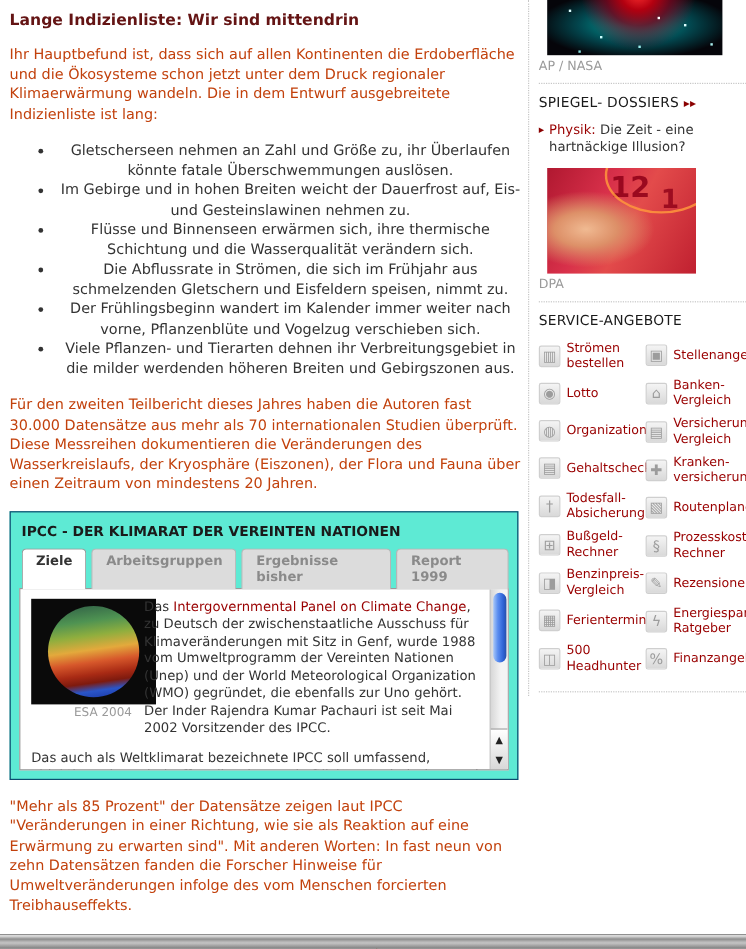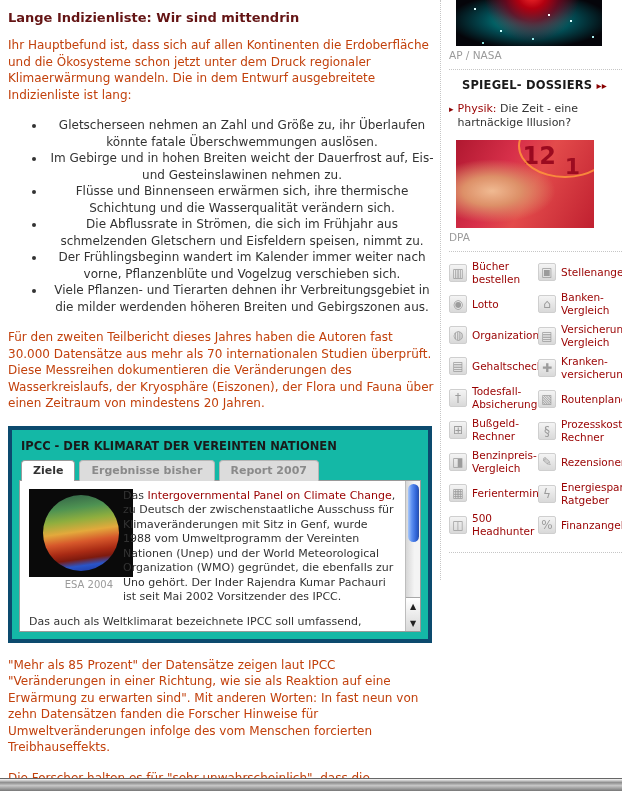--- a/index.html
+++ b/index.html
@@ -8,21 +8,21 @@
   .page { display:flex; width:622px; }
 
   
   .main { width:440px; padding:8px 8px 0 8px; }
   .headline { font-size:13px; font-weight:bold; color:#641414; margin:2px 0 12px 0; }
   .para { font-size:12px; line-height:16.5px; color:#c2410c; margin-bottom:14px; width:428px; }
   ul.indications { margin:0 0 14px 38px; width:392px;text-align:center; }
   ul.indications li { font-size:12px; line-height:16.5px; color:#333; }
 
   
-  .ipcc-box { width:424px; background:#14b8a6; border:4px solid #0c4a6e; padding:7px 7px 0 7px; margin-bottom:14px; }
+  .ipcc-box { width:424px; background:#5eead4; border:1px solid #0c4a6e; padding:7px 7px 0 7px; margin-bottom:14px; }
   .ipcc-title { font-size:11.5px; font-weight:bold; color:#1a1a1a; margin:2px 0 7px 2px; }
   .tabs { display:flex; gap:4px; position:relative; z-index:2; margin-bottom:-1px; padding-left:2px; }
   .tab { font-size:11px; font-weight:bold; color:#8a8a8a; background:#dcdcdc;
     border:1px solid #b5b5b5; border-bottom:none; border-radius:4px 4px 0 0; padding:3px 11px 4px 11px; cursor:pointer; }
   .tab.active { background:#fff; color:#333; border-color:#9a9a9a; }
   .tab-panel { position:relative; background:#fff; border:1px solid #9a9a9a; height:152px; overflow:hidden; padding:8px 22px 6px 9px; margin-bottom:7px; }
   .panel-top { display:flex; gap:10px; }
   .earth-wrap { width:84px; flex:none; }
   .earth-img { width:104px; height:88px; background:#0a0a0a; display:flex; align-items:center; justify-content:center; }
   .earth-globe { width:76px; height:76px; border-radius:50%;
@@ -46,26 +46,26 @@
   .sidebar::before { content:""; position:absolute; left:0; top:0; height:580px; border-left:1px dotted #c6c6c6; }
   .sep { border-top:1px dotted #c6c6c6; margin:8px 0; }
   .nebula-img { width:146px; height:46px; margin-left:7px; position:relative; overflow:hidden;
     background:
       radial-gradient(circle at 52% -14%, #ff3030 0%, #b30010 16%, rgba(120,0,25,.8) 30%, rgba(0,0,0,0) 52%),
       radial-gradient(ellipse at 50% 45%, rgba(0,195,185,.9) 0%, rgba(0,125,135,.55) 45%, rgba(0,0,0,0) 78%),
       #05050a; }
   .nebula-img::after { content:""; position:absolute; left:18px; top:8px; width:2px; height:2px; background:#dff;
     box-shadow:26px 22px 0 #cff, 58px 30px 0 #9ee, 96px 12px 0 #dff, 118px 28px 0 #aee, 74px 6px 0 #fff, 8px 34px 0 #8dd, 132px 38px 0 #cff; }
   .sb-caption { width:153px; font-size:10.5px; color:#9a9a9a; text-align:left; margin:3px 0 2px 0; }
-  .sb-header { font-size:11.5px; font-weight:bold; color:#1a1a1a; margin:8px 0 10px 13px; letter-spacing:.2px; }
+  .sb-header { font-size:11.5px; font-weight:normal; color:#1a1a1a; margin:8px 0 10px 0; letter-spacing:.2px; }
   .sb-header .arrows { color:#8a0000; font-size:10px; }
   .dossier-link { display:flex; gap:4px; width:160px; font-size:11px; line-height:14px; color:#333; cursor:pointer; margin-bottom:10px; }
   .dossier-link .tri { color:#8a0000; font-size:9px; line-height:14px; }
   .dossier-link .cat { color:#990000; }
-  .dpa-img { width:138px; height:88px; margin-left:7px; position:relative; overflow:hidden;
+  .dpa-img { width:124px; height:88px; margin-left:7px; position:relative; overflow:hidden;
     background:
       radial-gradient(ellipse at 26% 58%, #f0ba92 0%, #dd9068 20%, rgba(0,0,0,0) 44%),
       linear-gradient(118deg,#b01830 0%,#d8304a 35%,#e34b4b 55%,#c02030 100%); }
   .dpa-img .n12 { position:absolute; right:38px; top:2px; font-size:24px; font-weight:bold; color:#8f0018; opacity:.85; }
   .dpa-img .n1 { position:absolute; right:14px; top:14px; font-size:22px; font-weight:bold; color:#8f0018; opacity:.8; }
   .dpa-img::after { content:""; position:absolute; right:-18px; top:-26px; width:90px; height:60px;
     border:2px solid rgba(255,150,60,.85); border-radius:50%; }
 
   .svc-grid { display:flex; margin-top:4px; }
   .svc-col { width:89px; flex:none; }
@@ -98,22 +98,23 @@
       <li>Der Frühlingsbeginn wandert im Kalender immer weiter nach vorne, Pflanzenblüte und Vogelzug verschieben sich.</li>
       <li>Viele Pflanzen- und Tierarten dehnen ihr Verbreitungsgebiet in die milder werdenden höheren Breiten und Gebirgszonen aus.</li>
     </ul>
 
     <p class="para">Für den zweiten Teilbericht dieses Jahres haben die Autoren fast 30.000 Datensätze aus mehr als 70 internationalen Studien überprüft. Diese Messreihen dokumentieren die Veränderungen des Wasserkreislaufs, der Kryosphäre (Eiszonen), der Flora und Fauna über einen Zeitraum von mindestens 20 Jahren.</p>
 
     <div class="ipcc-box">
       <div class="ipcc-title">IPCC - DER KLIMARAT DER VEREINTEN NATIONEN</div>
       <div class="tabs">
         <div class="tab active">Ziele</div>
+        <div class="tab">Arbeitsgruppen</div>
         <div class="tab">Ergebnisse bisher</div>
-        <div class="tab">Report 2007</div>
+        <div class="tab">Report 1999</div>
       </div>
       <div class="tab-panel">
         <div class="panel-top">
           <div class="earth-wrap">
             <div class="earth-img">
                 <div class="earth-globe"></div>
               </div>
             <div class="img-credit">ESA 2004</div>
           </div>
           <div class="ipcc-text">
@@ -149,25 +150,26 @@
       <span><span class="cat">Physik:</span> <span>Die Zeit - eine hartnäckige Illusion?</span></span>
     </div>
 
     <div class="dpa-img">
         <span class="n12">12</span>
         <span class="n1">1</span>
       </div>
     <div class="sb-caption">DPA</div>
     <div class="sep"></div>
 
+    <div class="sb-header">SERVICE-ANGEBOTE</div>
     <div class="svc-grid">
       <div class="svc-col" id="svc-left">
           <div class="svc-row">
             <span class="svc-icon">▥</span>
-            <span class="svc-label">Bücher bestellen</span>
+            <span class="svc-label">Strömen bestellen</span>
           </div>
           <div class="svc-row">
             <span class="svc-icon">◉</span>
             <span class="svc-label">Lotto</span>
           </div>
           <div class="svc-row">
             <span class="svc-icon">◍</span>
             <span class="svc-label">Organization</span>
           </div>
           <div class="svc-row">

